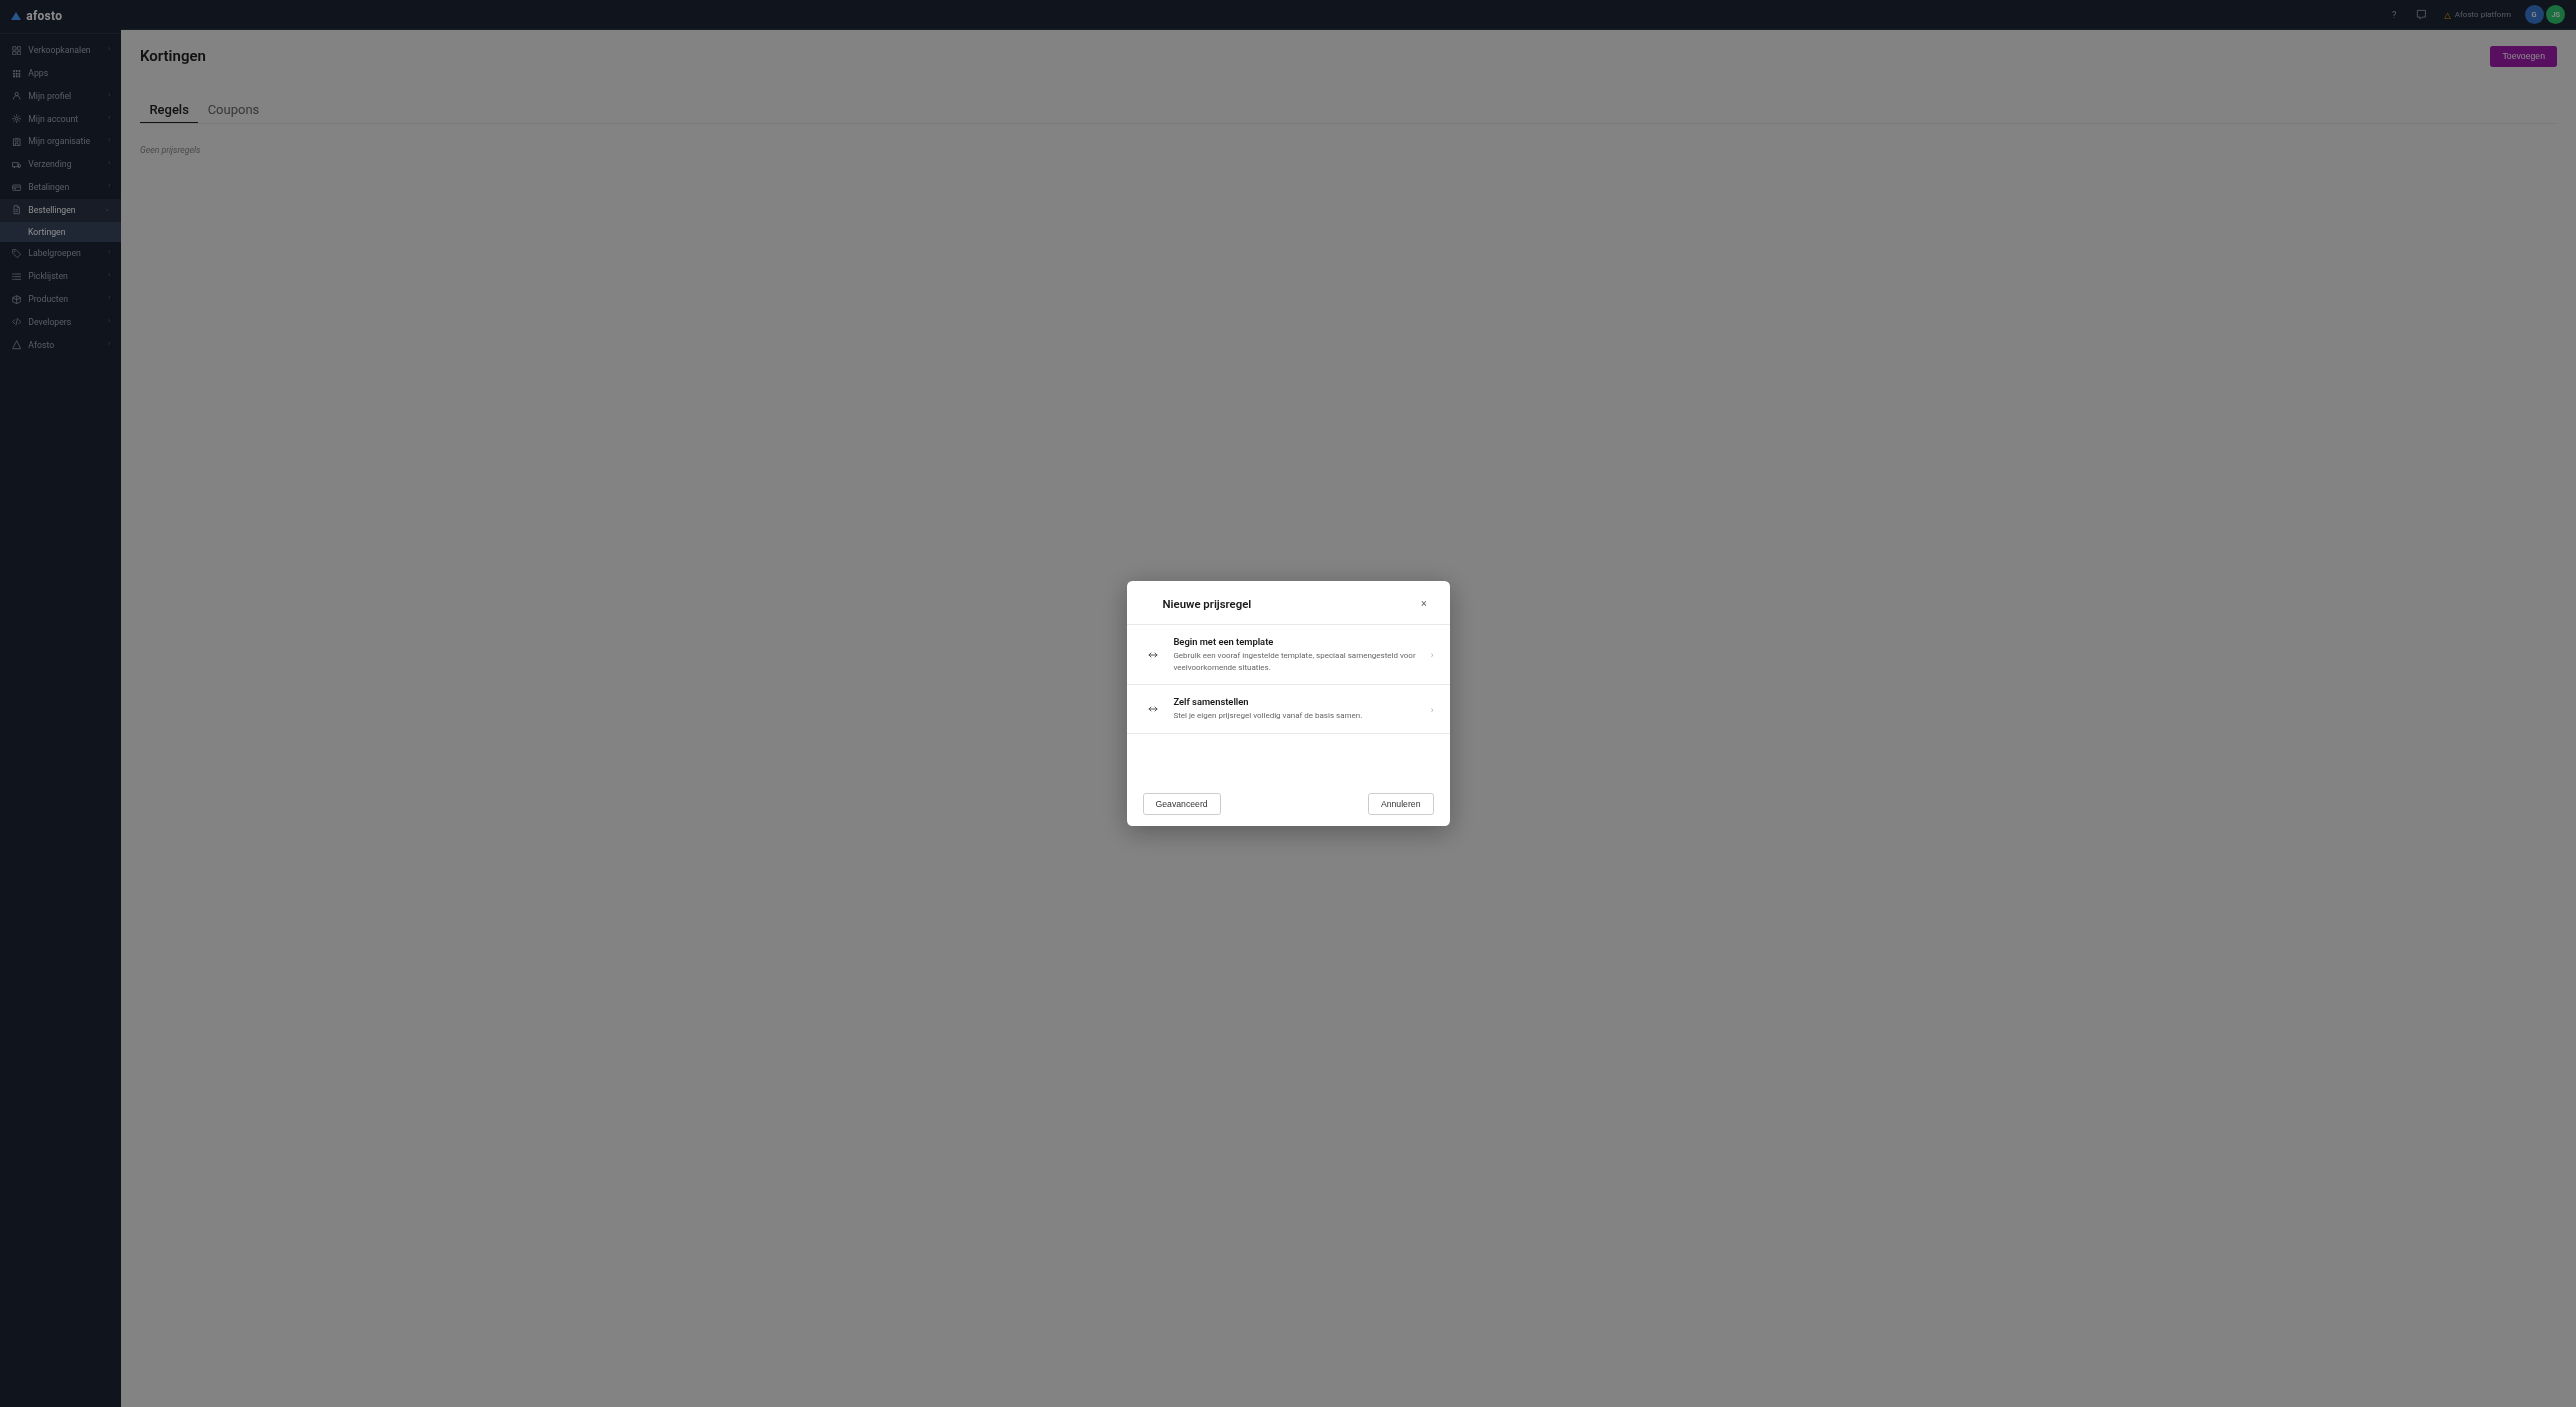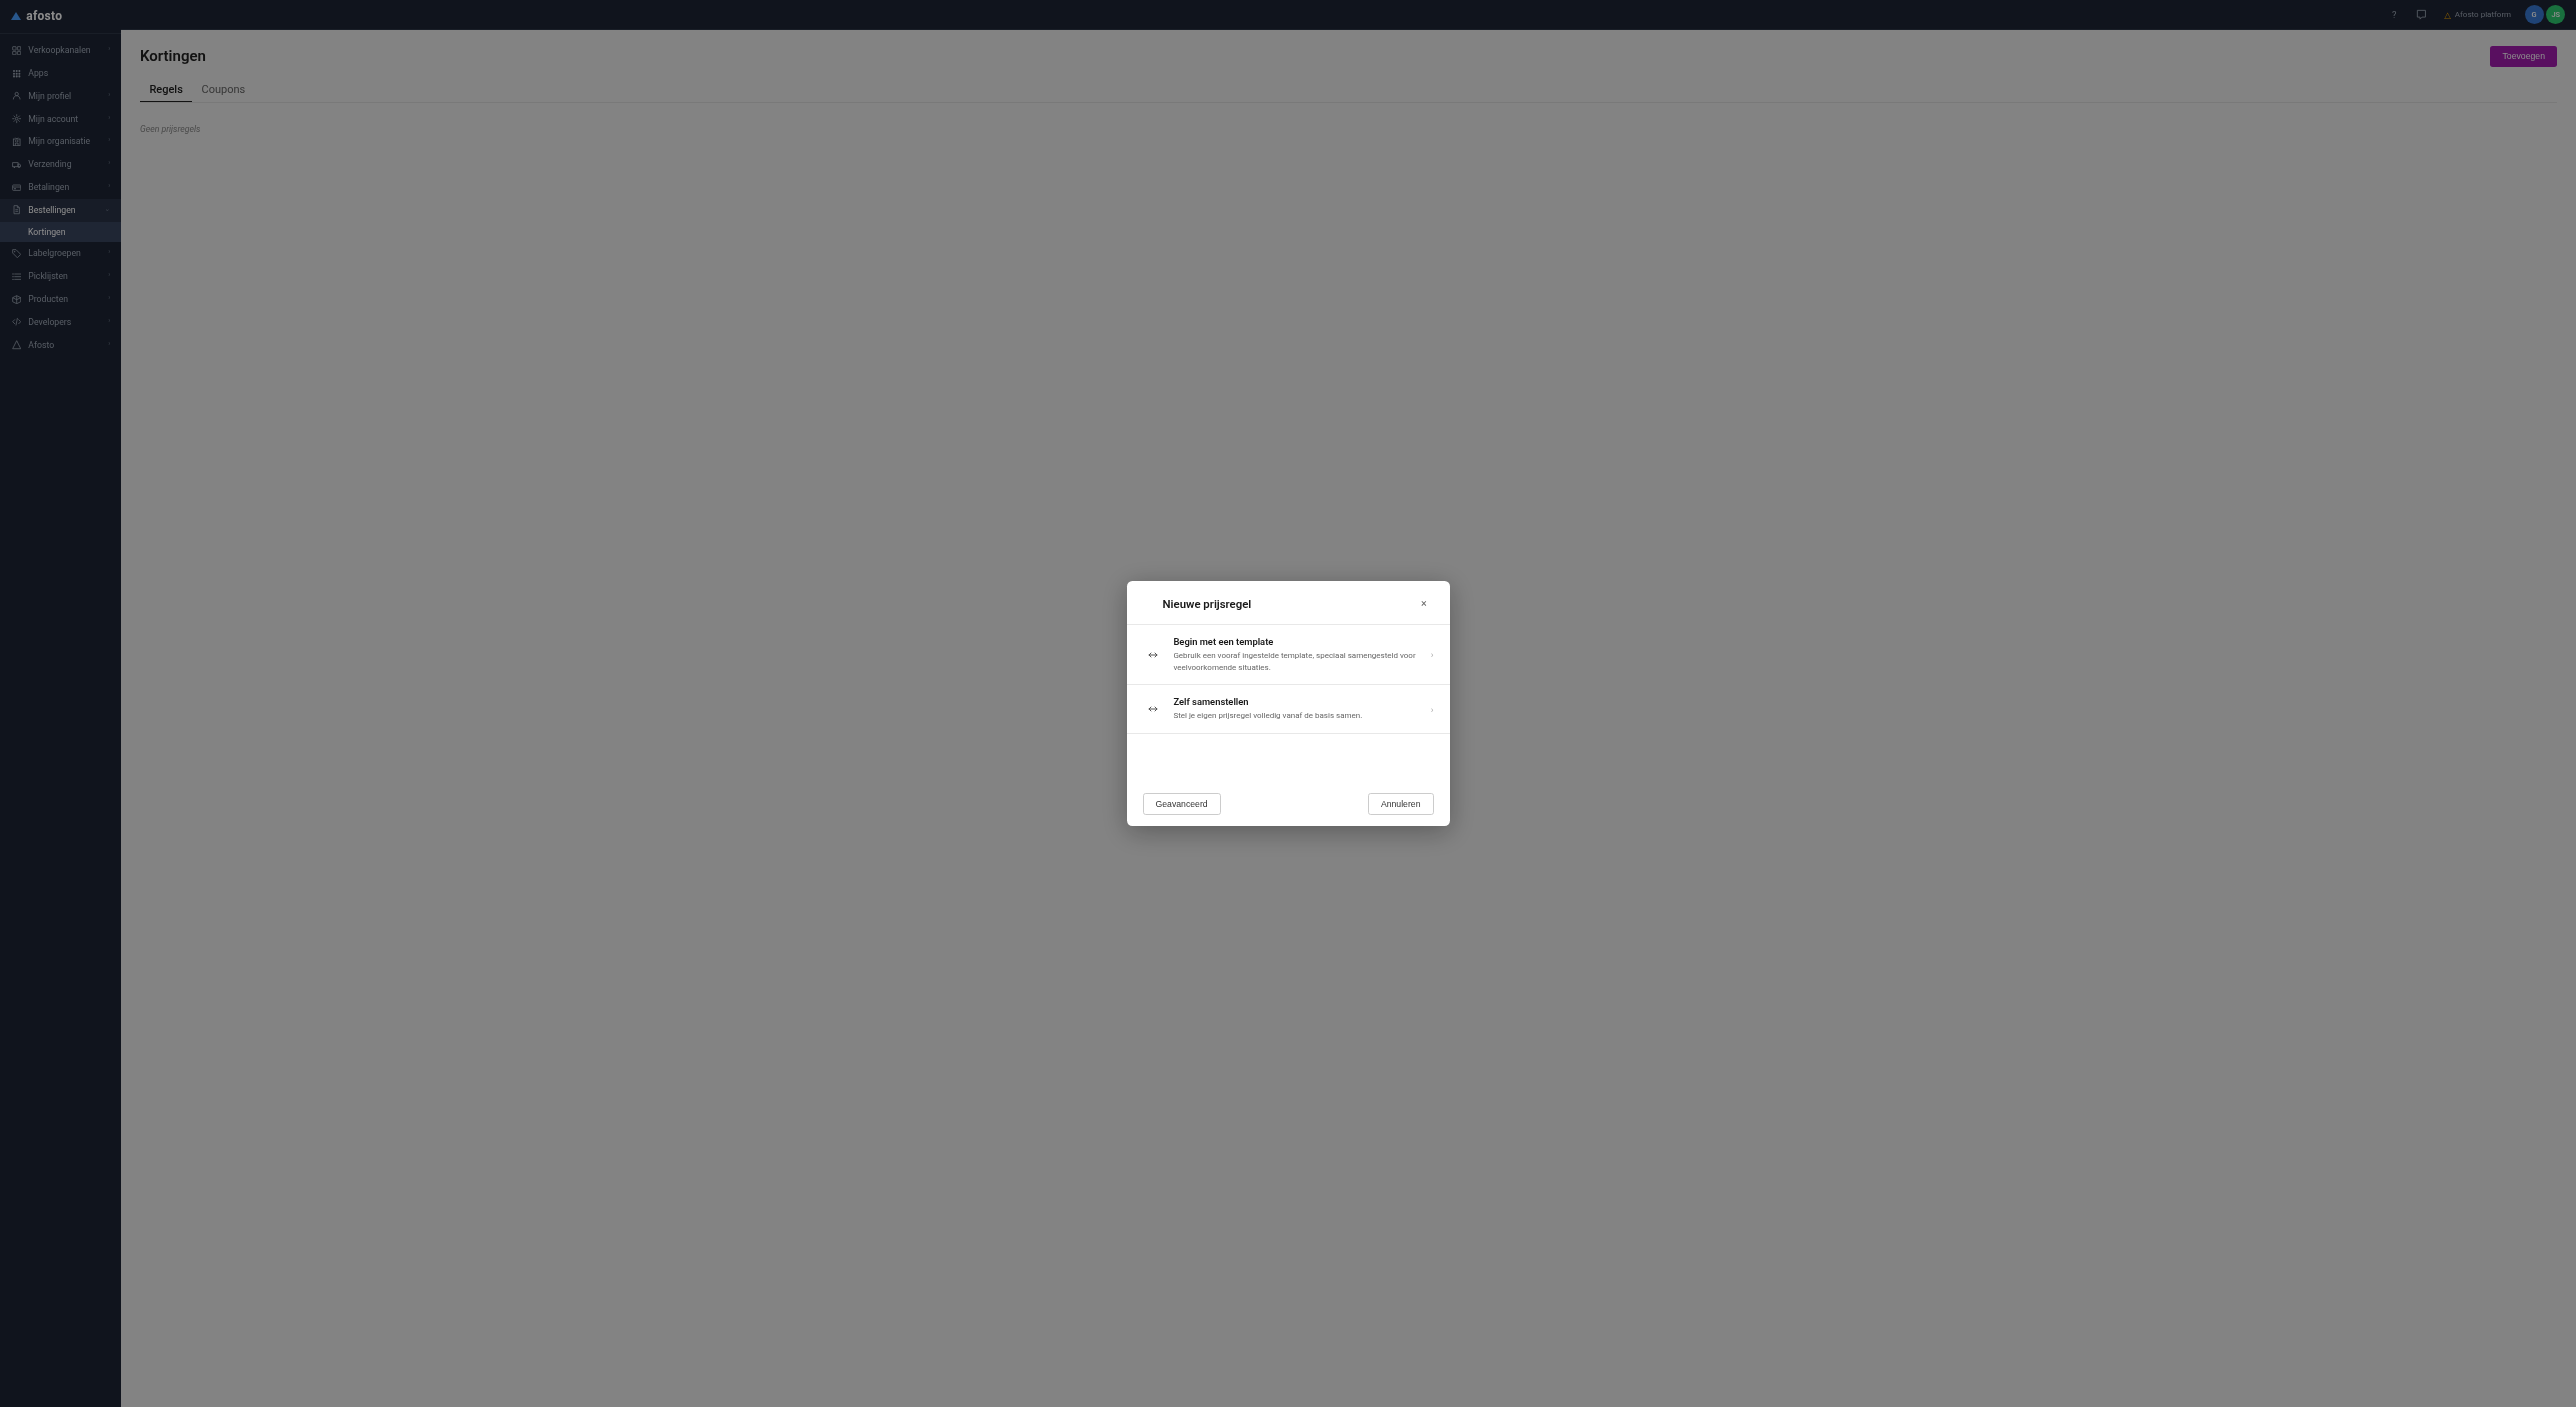--- a/index.html
+++ b/index.html
@@ -109,22 +109,22 @@
     
     .page-header {
       display: flex; align-items: center; justify-content: space-between;
       margin-bottom: 10.8px;
     }
     .page-title { font-size: 15px; font-weight: 600; color: #222; }
 
     
     .tabs { display: flex; gap: 0; margin-bottom: 13.5px; border-bottom: 0.7px solid #ddd; }
     .tab {
-      padding: 5.4px 9.4px; font-size: 11px; cursor: pointer;
-      color: #666; border-bottom: 1.3px solid transparent; margin-bottom: -0.7px;
+      padding: 5.4px 9.4px; font-size: 13px; cursor: pointer;
+      color: #666; border-bottom: 1.3px solid transparent; margin-bottom: -0.7px; margin-top: 19px;
     }
     .tab.active { color: #222; border-bottom-color: #222; font-weight: 500; }
 
     
     .btn-primary {
       background: #a21caf; color: white;
       border: none; border-radius: 2.7px;
       padding: 5.4px 12px; font-size: 8.7px;
       cursor: pointer; font-weight: 500;
     }

